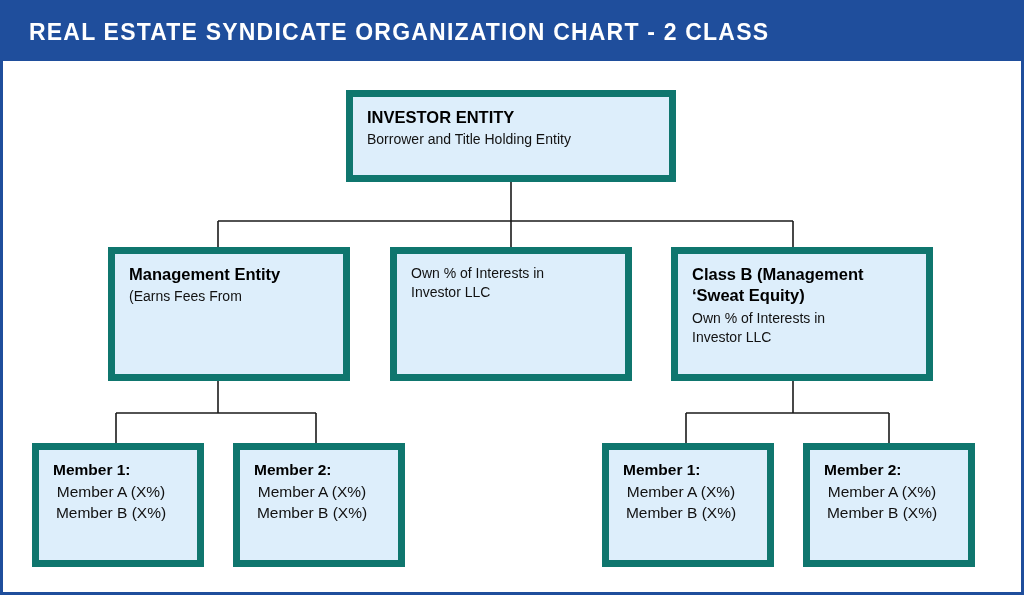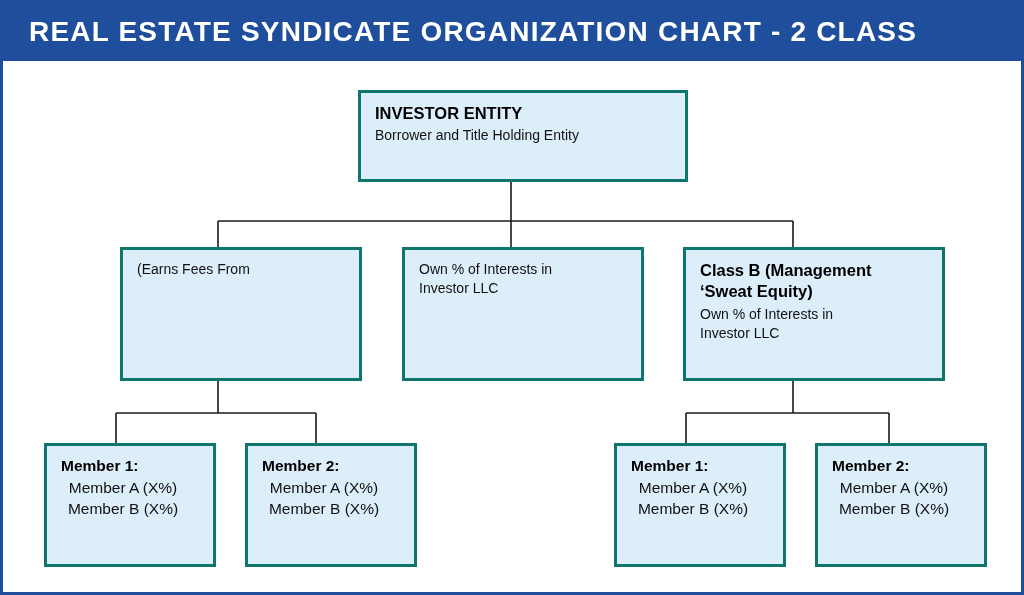--- a/index.html
+++ b/index.html
@@ -26,21 +26,21 @@
     width: 1024px;
     height: 58px;
     background: #1f4e9c;
     display: flex;
     align-items: center;
     box-sizing: border-box;
     padding-left: 26px;
   }
   #title-text {
     color: #ffffff;
-    font-size: 28px;
+    font-size: 23px;
     font-weight: bold;
     letter-spacing: 1.2px;
     white-space: nowrap;
   }
   #canvas {
     position: absolute;
     left: 0;
     top: 58px;
     width: 1018px;
     height: 531px;
@@ -49,24 +49,23 @@
     position: absolute;
     left: 0;
     top: 0;
     width: 1018px;
     height: 531px;
     pointer-events: none;
   }
   .node {
     position: absolute;
     background: #ddeefb;
-    border: 3px solid #0f766e;
+    border: 7px solid #0f766e;
     box-sizing: border-box;
     padding: 10px 28px 8px 14px;
-    margin-left: 12px;
   }
   .node .head {
     font-size: 16.5px;
     font-weight: bold;
     color: #000000;
     line-height: 1.30;
     margin-bottom: 2px;
   }
   .node .sub {
     font-size: 14px;
@@ -107,20 +106,21 @@
         <line x1="886" y1="352" x2="886" y2="382"></line>
       </g>
     </svg>
 
     <div class="node" style="left:343px; top:29px; width:330px; height:92px;">
       <div class="head">INVESTOR ENTITY</div>
       <div class="sub">Borrower and Title Holding Entity</div>
     </div>
 
     <div class="node" style="left:105px; top:186px; width:242px; height:134px;">
+      <div class="head">Management Entity</div>
       <div class="sub">(Earns Fees From</div>
     </div>
 
     <div class="node" style="left:387px; top:186px; width:242px; height:134px;">
       <div class="sub">Own % of Interests in</div>
       <div class="sub">Investor LLC</div>
     </div>
 
     <div class="node" style="left:668px; top:186px; width:262px; height:134px;">
       <div class="head">Class B (Management ‘Sweat Equity)</div>

